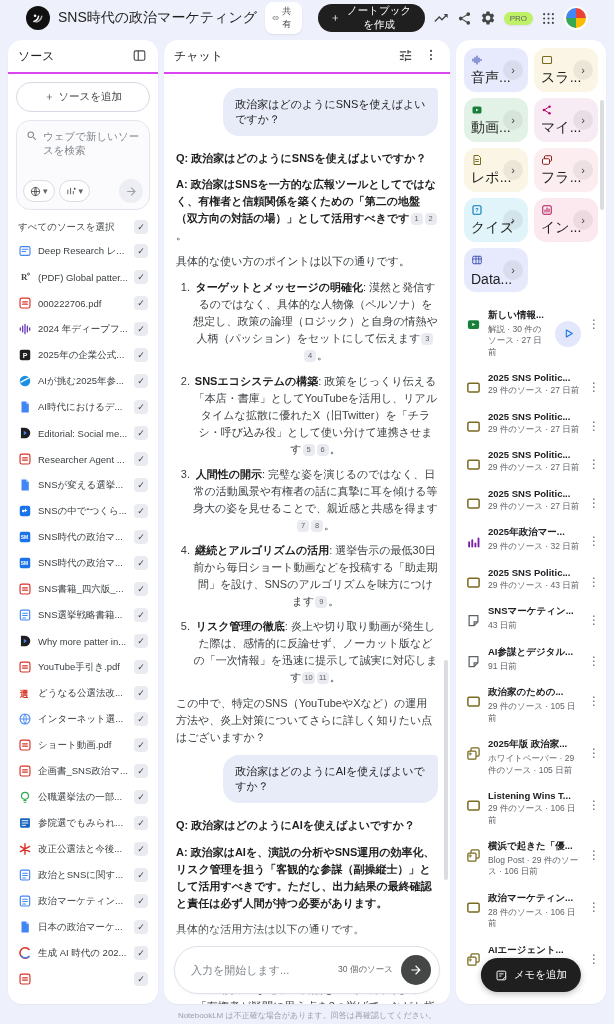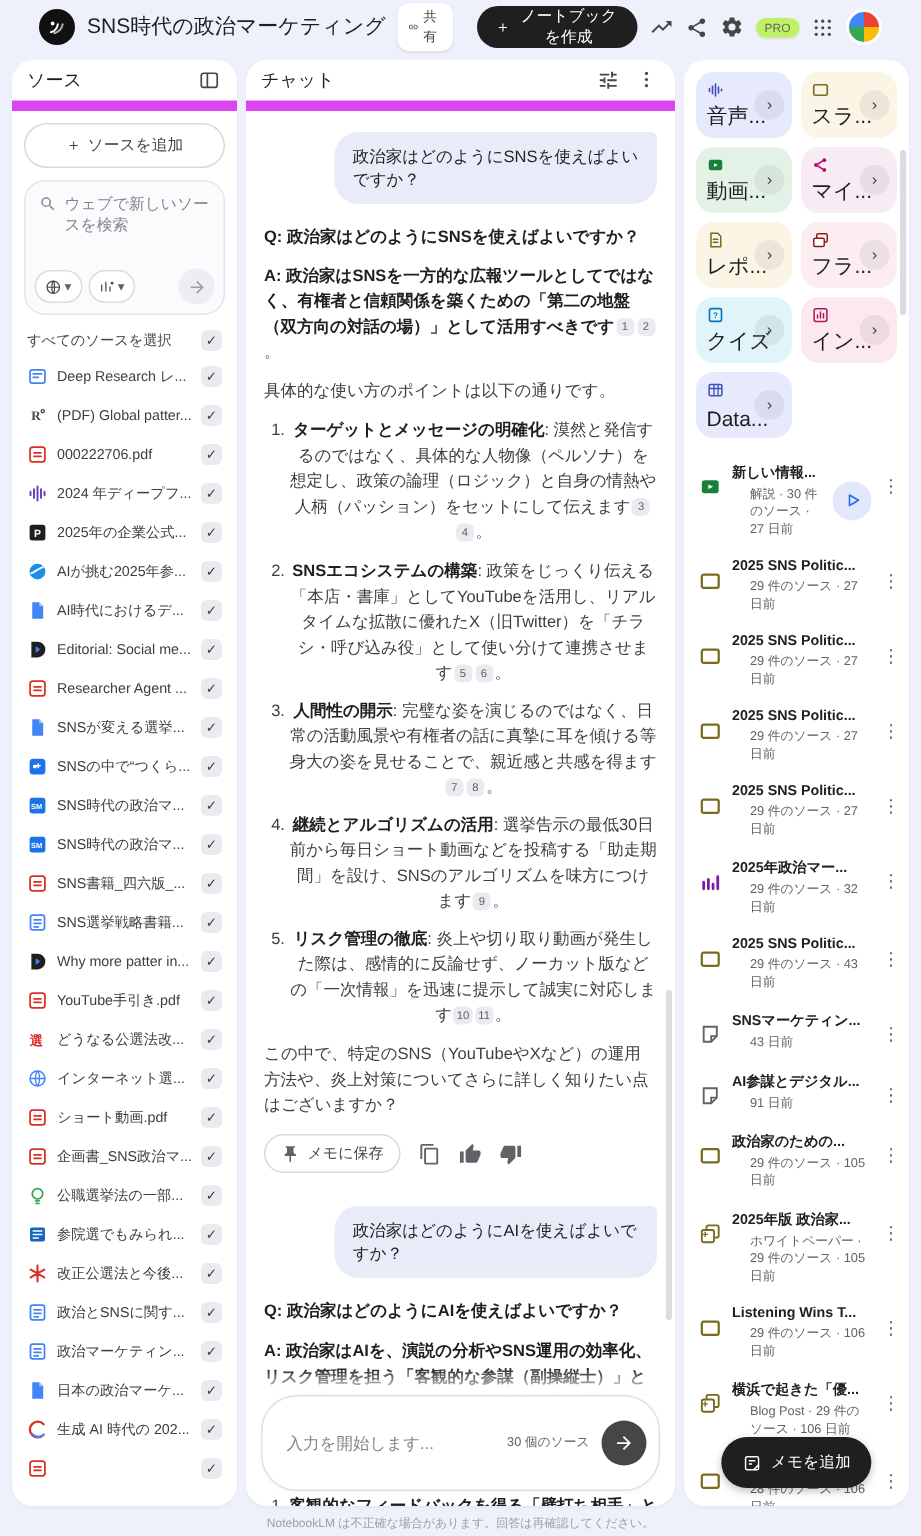--- a/index.html
+++ b/index.html
@@ -17,21 +17,21 @@
   .share-chip { background:#fff; border-radius:8px; padding:3px 7px; font-size:9px; color:#444746; display:flex; align-items:center; gap:3px; box-shadow:0 1px 2px rgba(0,0,0,.08); }
   .hdr-sp { flex:1; }
   .create-btn { background:#1f1f1f; color:#fff; border:none; border-radius:16px; height:28px; padding:0 12px; font-size:10.5px; display:flex; align-items:center; gap:5px; font-family:inherit; }
   .hicon { width:18px; height:18px; color:#444746; display:flex; align-items:center; justify-content:center; }
   .pro-badge { background:#bef264; border-radius:9px; padding:2px 6px; font-size:8px; font-weight:400; color:#5f6368; box-shadow:0 1px 2px rgba(0,0,0,.08); }
   .avatar { width:24px; height:24px; border-radius:50%; background:conic-gradient(#ea4335 0 25%, #fbbc04 25% 50%, #34a853 50% 75%, #4285f4 75% 100%); border:2px solid #fff; flex:0 0 auto; }
 
   
   .main { display:flex; gap:6px; padding:4px 8px 0 8px; height:968px; }
   .panel { background:#fff; border-radius:14px; box-shadow:0 1px 2px rgba(0,0,0,.04); display:flex; flex-direction:column; overflow:hidden; position:relative; }
-  .panel-hd { height:34px; flex:0 0 auto; display:flex; align-items:center; padding:0 10px; border-bottom:7px solid #d946ef; }
+  .panel-hd { height:34px; flex:0 0 auto; display:flex; align-items:center; padding:0 10px; border-bottom:2px solid #d946ef; }
   .panel-hd .t { font-size:12px; color:#1f1f1f; }
   .panel-hd .sp { flex:1; }
   .phicon { width:16px; height:16px; color:#444746; }
 
   
   .src-panel { width:150px; flex:0 0 auto; }
   .src-body { padding:8px; display:flex; flex-direction:column; overflow:hidden; flex:1; }
   .add-src { border:1px solid #d5d9e2; background:#fff; border-radius:16px; height:30px; font-size:10.5px; color:#444746; display:flex; align-items:center; justify-content:center; gap:4px; font-family:inherit; }
   .search-card { margin-top:8px; border:1px solid #e3e6ee; background:#fbfbfe; border-radius:14px; padding:8px; height:90px; position:relative; }
   .search-ph { display:flex; gap:5px; color:#80868b; font-size:10.5px; line-height:1.35; }
@@ -54,39 +54,39 @@
   .bubble { background:#e8ecf9; border-radius:16px; border-top-right-radius:4px; padding:9px 12px; font-size:11px; color:#1f1f1f; margin:4px 0 14px auto; width:fit-content; max-width:82%; }
   .chat-p { font-size:11px; line-height:1.55; color:#3c4043; margin:0 0 9px 0; }
   .chat-p.bold, .chat-p b, .chat-ol b { font-weight:700; color:#1f1f1f; }
   .chat-ol { margin:0 0 9px 0; padding-left:17px;text-align:center; }
   .chat-ol li { font-size:11px; line-height:1.55; color:#3c4043; margin-bottom:8px; }
   .cite { display:inline-flex; align-items:center; justify-content:center; min-width:12px; height:12px; padding:0 2px; border-radius:4px; background:#e9ebf0; color:#5f6368; font-size:7.5px; margin:0 1px; vertical-align:1px; }
   .actions { display:flex; align-items:center; gap:12px; margin:10px 0 22px 0; }
   .save-note { border:1px solid #d5d9e2; background:#fff; border-radius:15px; height:26px; padding:0 10px; display:flex; align-items:center; gap:5px; font-size:10px; color:#444746; font-family:inherit; }
   .act-ic { width:15px; height:15px; color:#5f6368; }
   .input-wrap { position:absolute; left:10px; right:10px; bottom:10px; background:#fff; }
-  .input-box { border:1px solid #dde0e8; border-radius:24px; height:64px; display:flex; align-items:center; padding:0 8px 0 16px; gap:8px; background:#fff; box-shadow:0 1px 3px rgba(0,0,0,.04); }
+  .input-box { border:1px solid #dde0e8; border-radius:24px; height:48px; display:flex; align-items:center; padding:0 8px 0 16px; gap:8px; background:#fff; box-shadow:0 1px 3px rgba(0,0,0,.04); }
   .input-box .ph { flex:1; color:#80868b; font-size:11px; }
   .src-count { font-size:8.5px; color:#5f6368; white-space:nowrap; }
   .send-btn { width:30px; height:30px; border-radius:50%; background:#444746; color:#fff; border:none; display:flex; align-items:center; justify-content:center; flex:0 0 auto; }
   .fadeup { position:absolute; left:0; right:0; top:-18px; height:18px; background:linear-gradient(rgba(255,255,255,0),#fff); }
 
   
   .studio-panel { width:150px; flex:0 0 auto; }
   .tiles { padding:8px; display:grid; grid-template-columns:1fr 1fr; gap:6px; }
   .tile { height:44px; border-radius:12px; position:relative; padding:6px 7px; }
   .tile .tl { position:absolute; left:7px; bottom:5px; font-size:14px; color:#1f1f1f; white-space:nowrap; overflow:hidden; max-width:42px; }
   .tile .tic { width:12px; height:12px; }
   .tile .chv { position:absolute; right:5px; top:50%; transform:translateY(-50%); width:20px; height:20px; border-radius:50%; background:rgba(60,64,67,.08); color:#3c4043; font-size:11px; display:flex; align-items:center; justify-content:center; }
   .st-list { flex:1; overflow:hidden; padding:2px 4px 0 8px; }
   .st-item { display:flex; gap:7px; padding:7px 2px; }
   .st-ic { width:15px; height:15px; flex:0 0 auto; margin-top:8px; }
   .st-tx { flex:1; min-width:0; }
   .st-title { font-size:9.5px; font-weight:700; color:#202124; white-space:nowrap; overflow:hidden; }
-  .st-meta { font-size:8.5px; color:#5f6368; line-height:1.35; margin-top:2px;margin-left:12px; }
+  .st-meta { font-size:8.5px; color:#5f6368; line-height:1.35; margin-top:2px; }
   .st-play { width:26px; height:26px; border-radius:50%; background:#e3e7fb; border:none; color:#1a73e8; display:flex; align-items:center; justify-content:center; align-self:center; flex:0 0 auto; }
   .st-dots { width:12px; color:#5f6368; font-size:12px; align-self:flex-start; margin-top:8px; text-align:center; flex:0 0 auto; letter-spacing:0; }
   .add-note { position:absolute; bottom:12px; left:50%; transform:translateX(-50%); background:#1f1f1f; color:#fff; border:none; border-radius:18px; height:34px; padding:0 14px; display:flex; align-items:center; gap:6px; font-size:10.5px; font-family:inherit; box-shadow:0 2px 6px rgba(0,0,0,.25); white-space:nowrap; }
 
   .disclaimer { position:absolute; left:0; right:0; bottom:3px; text-align:center; font-size:8px; color:#9aa0a6; }
   .scroll-thumb { position:absolute; right:2px; width:4px; border-radius:2px; background:#dadce0; }
 </style>
 </head>
 <body>
 
@@ -512,45 +512,20 @@
         <div class="chat-p"><b>A: 政治家はSNSを一方的な広報ツールとしてではなく、有権者と信頼関係を築くための「第二の地盤（双方向の対話の場）」として活用すべきです</b><span class="cite">1</span><span class="cite">2</span>。</div>
         <div class="chat-p">具体的な使い方のポイントは以下の通りです。</div>
         <ol class="chat-ol">
           <li><b>ターゲットとメッセージの明確化</b>: 漠然と発信するのではなく、具体的な人物像（ペルソナ）を想定し、政策の論理（ロジック）と自身の情熱や人柄（パッション）をセットにして伝えます<span class="cite">3</span><span class="cite">4</span>。</li>
           <li><b>SNSエコシステムの構築</b>: 政策をじっくり伝える「本店・書庫」としてYouTubeを活用し、リアルタイムな拡散に優れたX（旧Twitter）を「チラシ・呼び込み役」として使い分けて連携させます<span class="cite">5</span><span class="cite">6</span>。</li>
           <li><b>人間性の開示</b>: 完璧な姿を演じるのではなく、日常の活動風景や有権者の話に真摯に耳を傾ける等身大の姿を見せることで、親近感と共感を得ます<span class="cite">7</span><span class="cite">8</span>。</li>
           <li><b>継続とアルゴリズムの活用</b>: 選挙告示の最低30日前から毎日ショート動画などを投稿する「助走期間」を設け、SNSのアルゴリズムを味方につけます<span class="cite">9</span>。</li>
           <li><b>リスク管理の徹底</b>: 炎上や切り取り動画が発生した際は、感情的に反論せず、ノーカット版などの「一次情報」を迅速に提示して誠実に対応します<span class="cite">10</span><span class="cite">11</span>。</li>
         </ol>
         <div class="chat-p">この中で、特定のSNS（YouTubeやXなど）の運用方法や、炎上対策についてさらに詳しく知りたい点はございますか？</div>
-        <div class="actions">
-          <button class="save-note">
-            <span class="act-ic" style="width: 13px; height: 13px;">
-              <svg width="100%" height="100%" viewBox="0 0 24 24">
-                <path d="M16 9V4h1a1 1 0 0 0 0-2H7a1 1 0 0 0 0 2h1v5c0 1.66-1.34 3-3 3v2h5.97v7l1 1 1-1v-7H19v-2c-1.66 0-3-1.34-3-3z" fill="currentColor"></path>
-              </svg>
-            </span>
-            <span>メモに保存</span>
-          </button>
-          <span class="act-ic">
-            <svg width="100%" height="100%" viewBox="0 0 24 24">
-              <path d="M16 1H4c-1.1 0-2 .9-2 2v14h2V3h12V1zm3 4H8c-1.1 0-2 .9-2 2v14c0 1.1.9 2 2 2h11c1.1 0 2-.9 2-2V7c0-1.1-.9-2-2-2zm0 16H8V7h11v14z" fill="currentColor"></path>
-            </svg>
-          </span>
-          <span class="act-ic">
-            <svg width="100%" height="100%" viewBox="0 0 24 24">
-              <path d="M1 21h4V9H1v12zM23 10c0-1.1-.9-2-2-2h-6.31l.95-4.57.03-.32c0-.41-.17-.79-.44-1.06L14.17 1 7.59 7.59C7.22 7.95 7 8.45 7 9v10c0 1.1.9 2 2 2h9c.83 0 1.54-.5 1.84-1.22l3.02-7.05c.09-.23.14-.47.14-.73v-2z" fill="currentColor"></path>
-            </svg>
-          </span>
-          <span class="act-ic">
-            <svg width="100%" height="100%" viewBox="0 0 24 24">
-              <path d="M15 3H6c-.83 0-1.54.5-1.84 1.22l-3.02 7.05c-.09.23-.14.47-.14.73v2c0 1.1.9 2 2 2h6.31l-.95 4.57-.03.32c0 .41.17.79.44 1.06L9.83 23l6.59-6.59c.36-.36.58-.86.58-1.41V5c0-1.1-.9-2-2-2zm4 0v12h4V3h-4z" fill="currentColor"></path>
-            </svg>
-          </span>
-        </div>
         <div class="bubble">政治家はどのようにAIを使えばよいですか？</div>
         <div class="chat-p"><b>Q: 政治家はどのようにAIを使えばよいですか？</b></div>
         <div class="chat-p"><b>A: 政治家はAIを、演説の分析やSNS運用の効率化、リスク管理を担う「客観的な参謀（副操縦士）」として活用すべきです。ただし、出力結果の最終確認と責任は必ず人間が持つ必要があります。</b></div>
         <div class="chat-p">具体的な活用方法は以下の通りです。</div>
         <ol class="chat-ol">
           <li><b>客観的なフィードバックを得る「壁打ち相手」として</b> 自身の街頭演説の動画URLや文字起こしをAIに読み込ませ、「要点を300字で要約して」「有権者が疑問に思う点を3つ挙げて」などと指示します。人間からは得にくい、忖度のない建設的な改善点を見つけることができます。</li>
         </ol>
       </div>
     <div class="input-wrap">
       <div class="fadeup"></div>

